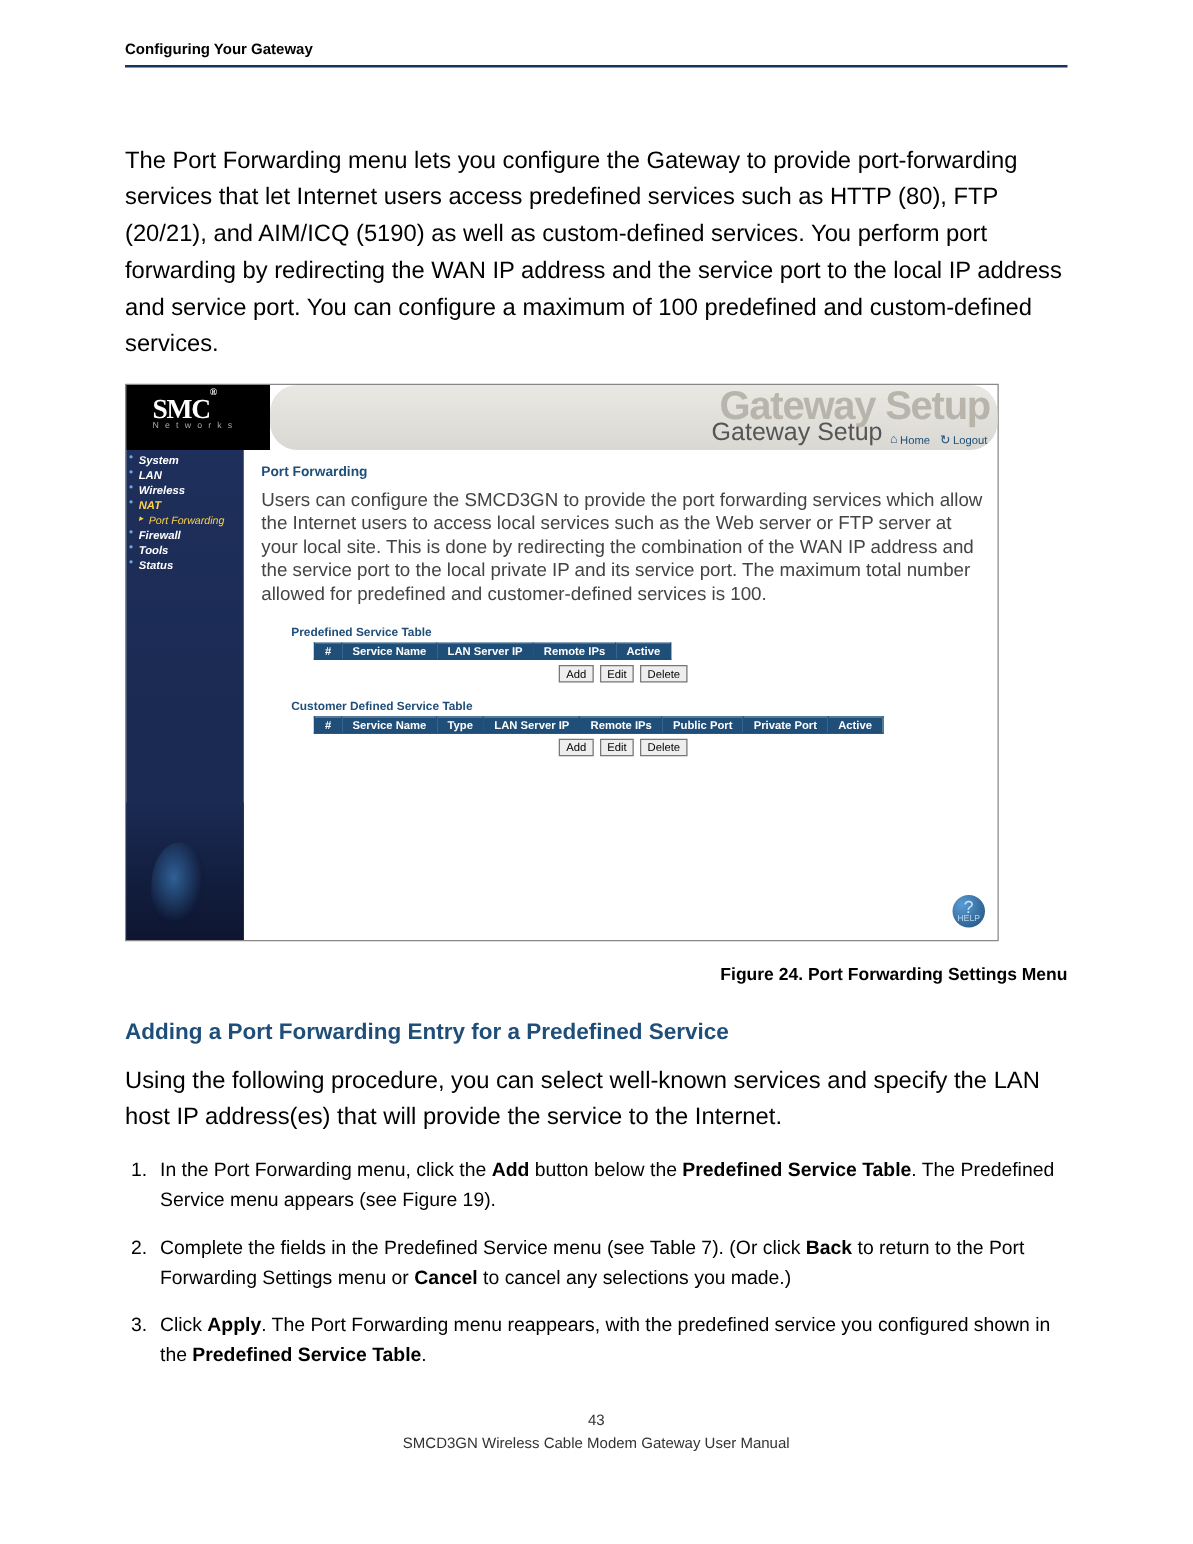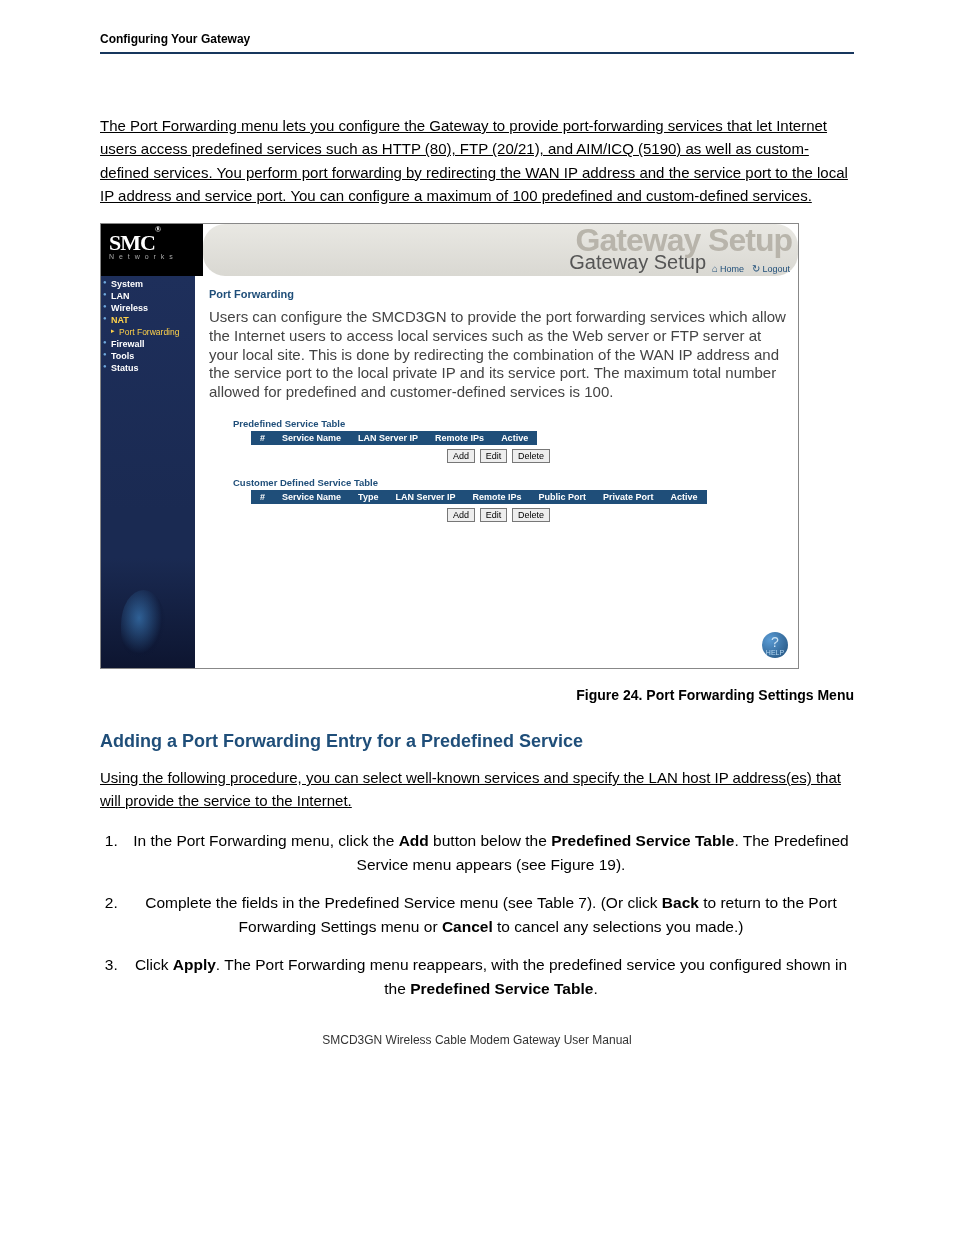--- a/index.html
+++ b/index.html
@@ -27,44 +27,43 @@
     background: #17365d;
     margin-bottom: 60px;
   }
   h2.section {
     color: #1f4e79;
     font-size: 18px;
     font-weight: bold;
     margin: 0 0 14px 0;
   }
   p.body {
-    font-size: 15px;
+    font-size: 19px;
     line-height: 1.55;
     margin: 0 0 16px 0;
-    text-decoration: underline;
   }
   .bold { font-weight: bold; }
   
   .app {
     width: 697px;
     margin: 10px 0 18px 0;
     border: 1px solid #888;
     background: #fff;
     position: relative;
     font-size: 10px;
   }
   .app-top {
     display: flex;
     height: 52px;
   }
   .app-logo {
     width: 94px;
     background: #000;
     color: #fff;
-    padding: 6px 0 0 8px;
+    padding: 6px 0 0 21px;
     position: relative;
   }
   .app-logo .brand {
     font-family: "Times New Roman", serif;
     font-size: 22px;
     font-weight: bold;
     letter-spacing: -1px;
     line-height: 20px;
   }
   .app-logo .brand sup { font-size: 8px; top: -10px; position: relative; }
@@ -114,20 +113,21 @@
     display: flex;
   }
   .sidebar {
     width: 94px;
     background: linear-gradient(#1e2f5b,#1a2a52 60%, #1a2a52);
     color: #fff;
     font-size: 9px;
     min-height: 390px;
     padding-top: 2px;
     position: relative;
+    font-style: italic;
   }
   .sidebar-bottom-img {
     position: absolute;
     bottom: 0; left: 0; right: 0;
     height: 110px;
     background: linear-gradient(#1a2a52, #0d1530);
   }
   .sidebar-bottom-img::after {
     content:"";
     position:absolute; left:20px; bottom:8px; width:45px; height:70px;
@@ -219,21 +219,20 @@
   .help .q { font-size: 14px; color:#cce3f4; }
   .figcap {
     text-align: right;
     font-size: 14px;
     font-weight: bold;
     margin-bottom: 28px;
   }
   ol.steps {
     padding-left: 22px;
     margin: 0 0 30px 0;
-    text-align: center;
   }
   ol.steps li {
     font-size: 15.5px;
     line-height: 1.55;
     margin-bottom: 14px;
     padding-left: 6px;
   }
   .footer {
     text-align: center;
     font-size: 12px;
@@ -347,15 +346,16 @@
     </li>
     <li>
       <span>Complete the fields in the Predefined Service menu (see Table 7). (Or click </span><span class="bold">Back</span><span> to return to the Port Forwarding Settings menu or </span><span class="bold">Cancel</span><span> to cancel any selections you made.)</span>
     </li>
     <li>
       <span>Click </span><span class="bold">Apply</span><span>. The Port Forwarding menu reappears, with the predefined service you configured shown in the </span><span class="bold">Predefined Service Table</span><span>.</span>
     </li>
   </ol>
 
   <div class="footer">
+    <div>43</div>
     <div>SMCD3GN Wireless Cable Modem Gateway User Manual</div>
   </div>
 </div>
 
 </body></html>

